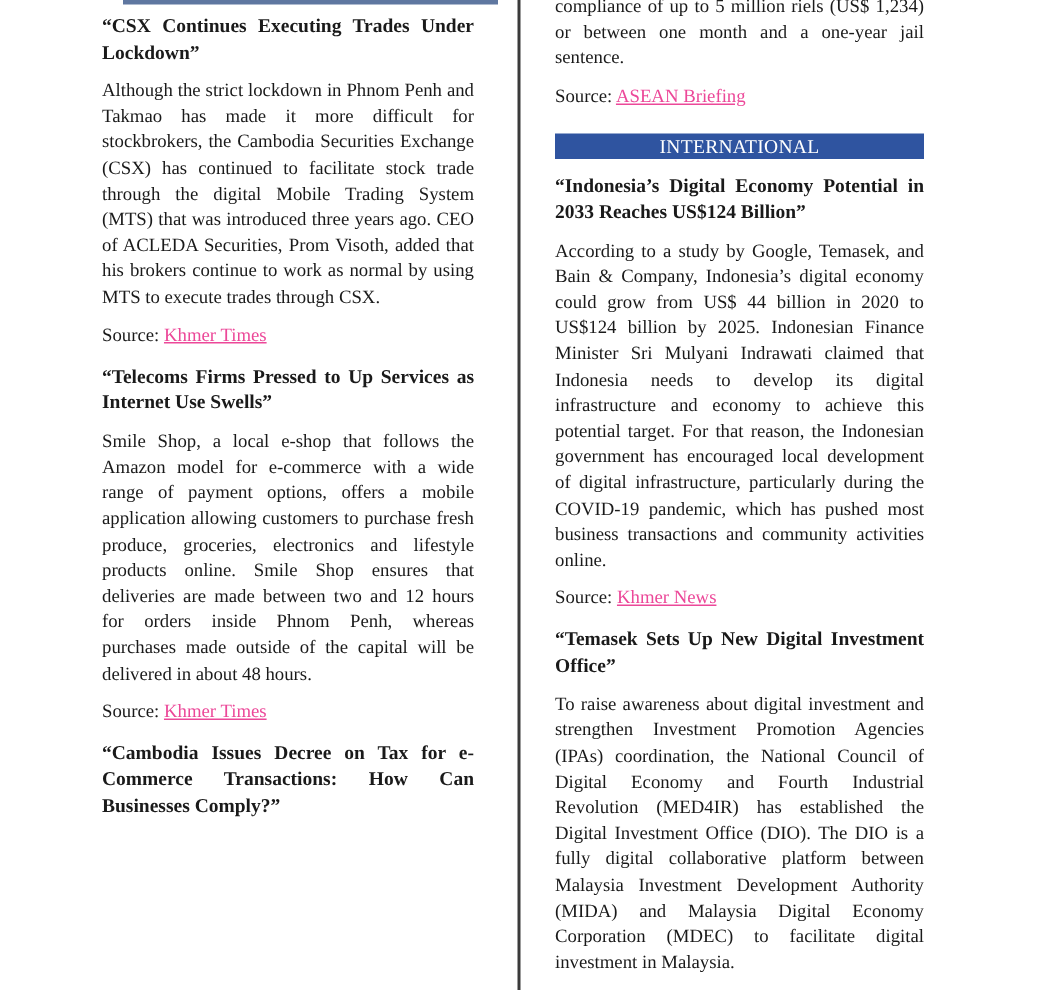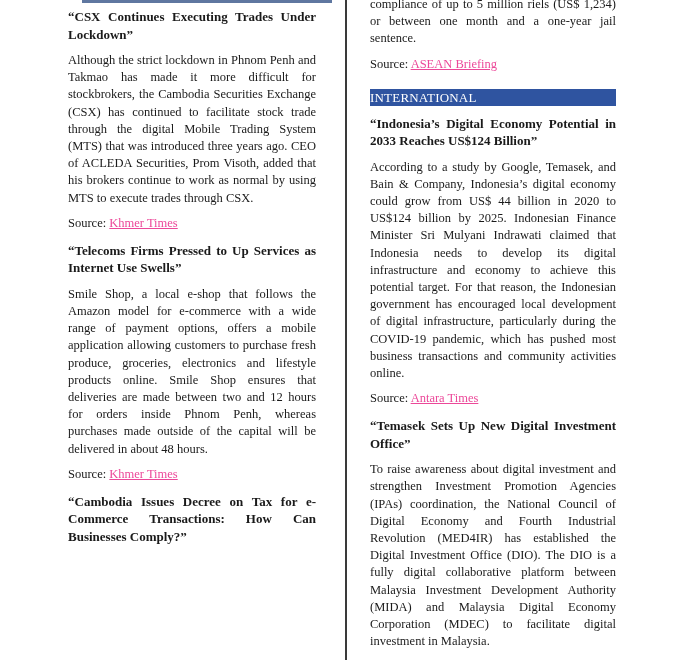--- a/index.html
+++ b/index.html
@@ -9,21 +9,21 @@
   .top-rule { position: absolute; left: 82px; top: 0; width: 250px; height: 3px; background: #5f77a0; }
   .col-divider { position: absolute; left: 345px; top: 0; width: 2px; height: 660px; background: #3a3a3a; }
   .col { position: absolute; top: 0; }
   .col-left { left: 68px; width: 248px; top: 8px; }
   .col-right { left: 370px; width: 246px; top: -4px; }
   .headline { font-weight: bold; font-size: 13px; line-height: 17.5px; text-align: justify;
               margin: 0 0 9px 0; }
   .body { font-size: 12.5px; line-height: 17.2px; text-align: justify; margin: 0 0 8px 0; }
   .source { font-size: 12.5px; line-height: 17px; margin: 0 0 10px 0; }
   .source a { color: #ec4899; text-decoration: underline; }
-  .section-bar { background: #2f54a0; color: #ffffff; font-size: 13px;
+  .section-bar { background: #2f54a0; color: #ffffff; text-align: center; font-size: 13px;
                  line-height: 17px; height: 17px; margin: 16px 0 9px 0; letter-spacing: 0.2px; }
   sup { font-size: 8px; line-height: 0; }
   .article { margin-bottom: 0; }
 </style>
 </head>
 <body>
 
 <div class="page">
   <div class="top-rule"></div>
   <div class="col-divider"></div>
@@ -46,20 +46,20 @@
 
   <div class="col col-right">
     <div class="article">
       <p class="body">compliance of up to 5 million riels (US$ 1,234) or between one month and a one-year jail sentence.</p>
       <p class="source"><span>Source: </span><a href="#">ASEAN Briefing</a></p>
     </div>
     <div class="section-bar">INTERNATIONAL</div>
     <div class="article">
       <p class="headline">“Indonesia’s Digital Economy Potential in 2033 Reaches US$124 Billion”</p>
       <p class="body">According to a study by Google, Temasek, and Bain &amp; Company, Indonesia’s digital economy could grow from US$ 44 billion in 2020 to US$124 billion by 2025. Indonesian Finance Minister Sri Mulyani Indrawati claimed that Indonesia needs to develop its digital infrastructure and economy to achieve this potential target. For that reason, the Indonesian government has encouraged local development of digital infrastructure, particularly during the COVID-19 pandemic, which has pushed most business transactions and community activities online.</p>
-      <p class="source"><span>Source: </span><a href="#">Antara Times</a></p>
+      <p class="source"><span>Source: </span><a href="#">Khmer News</a></p>
     </div>
     <div class="article">
       <p class="headline">“Temasek Sets Up New Digital Investment Office”</p>
       <p class="body">To raise awareness about digital investment and strengthen Investment Promotion Agencies (IPAs) coordination, the National Council of Digital Economy and Fourth Industrial Revolution (MED4IR) has established the Digital Investment Office (DIO). The DIO is a fully digital collaborative platform between Malaysia Investment Development Authority (MIDA) and Malaysia Digital Economy Corporation (MDEC) to facilitate digital investment in Malaysia.</p>
     </div>
   </div>
 </div>
 
 </body></html>

